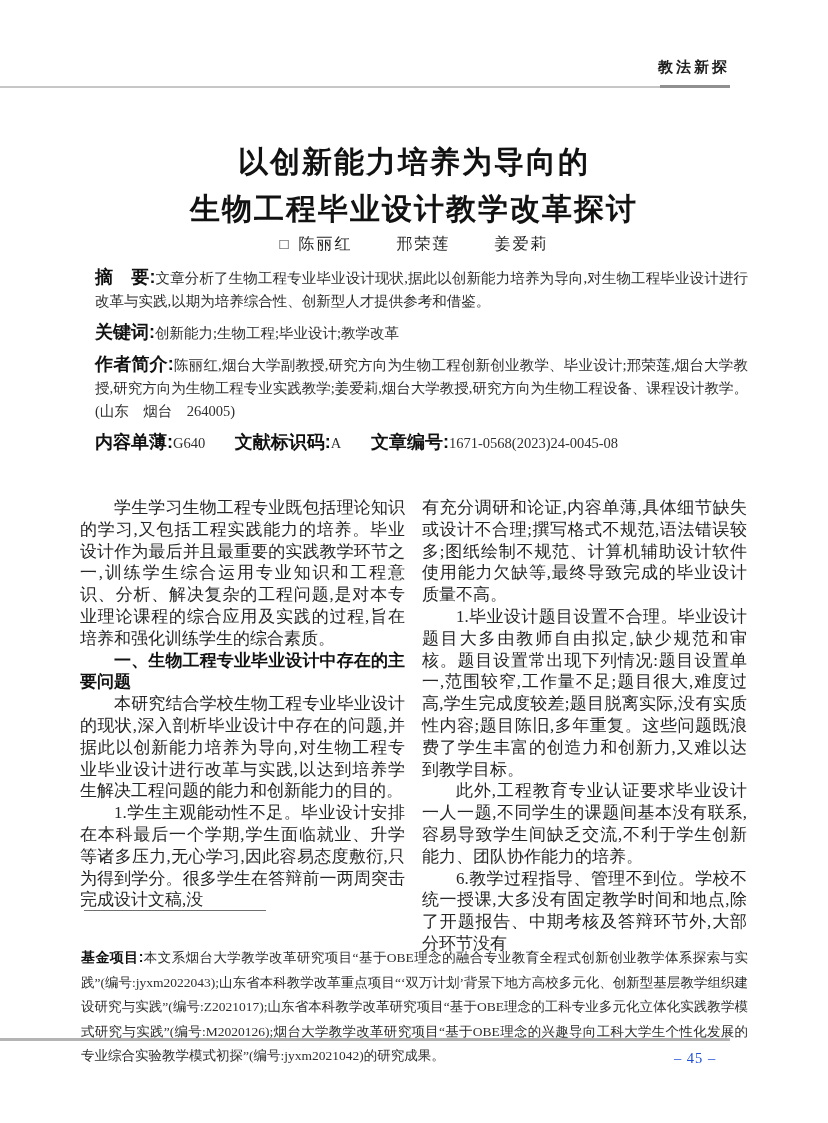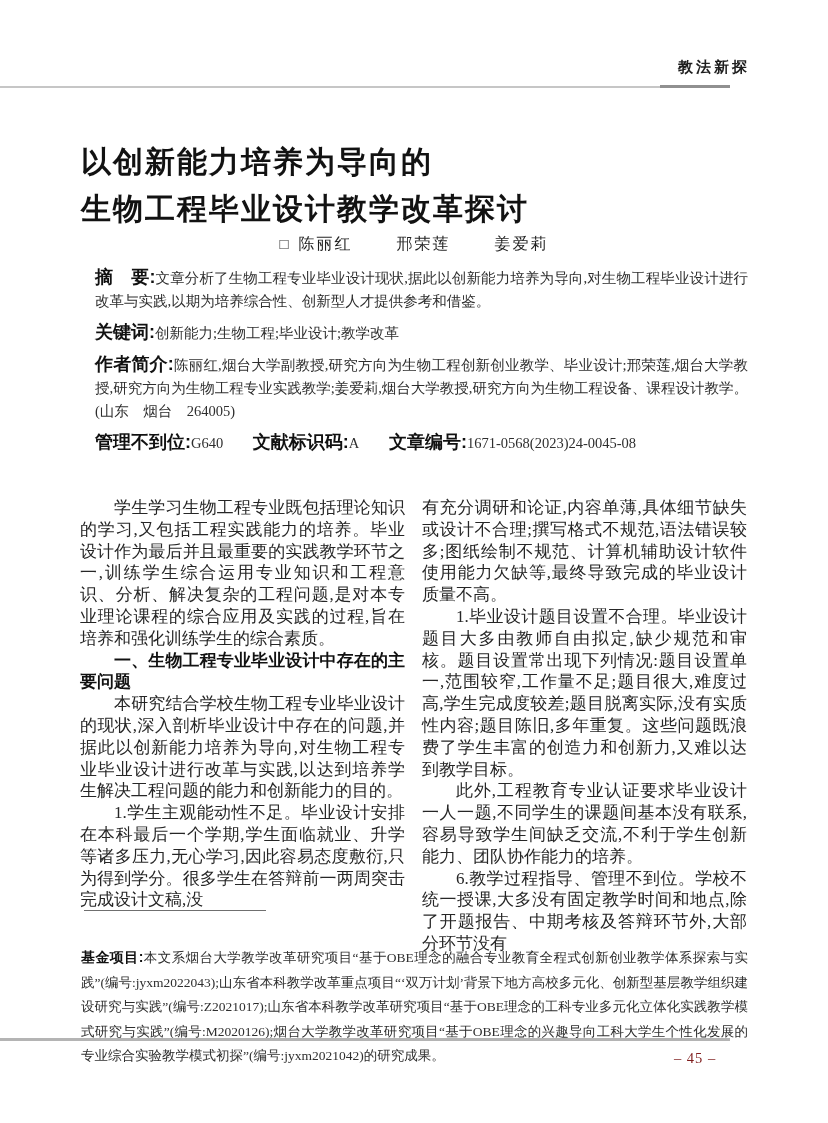--- a/index.html
+++ b/index.html
@@ -16,29 +16,30 @@
   
   .header-rule {
     position: absolute; top: 86px; left: 0; width: 730px; height: 2px;
     background: #c6c6c6;
   }
   .header-rule-dark {
     position: absolute; top: 85px; left: 660px; width: 70px; height: 3px;
     background: #909090;
   }
   .header-label {
-    position: absolute; top: 58px; left: 450px; width: 300px;
+    position: absolute; top: 58px; left: 430px; width: 300px;
     text-align: right;
     font-family: "Liberation Sans", "DejaVu Sans", sans-serif;
     font-weight: 700; font-size: 15px; letter-spacing: 3px; color: #1e1e1e;
   }
 
   
   .title-block {
     position: absolute; top: 138px; left: 81px; width: 666px;
+    text-align: center;
     font-weight: 700; font-size: 30px; line-height: 47px;
     letter-spacing: 2px; color: #121212;
   }
   .authors {
     position: absolute; top: 234px; left: 81px; width: 666px;
     display: flex; justify-content: center; align-items: center; gap: 44px;
     font-size: 16px; color: #1f1f1f; letter-spacing: 2px;
   }
   .author-marker { margin-right: 10px; font-size: 15px; color: #333; letter-spacing: 0; }
 
@@ -79,21 +80,21 @@
   }
   .footnote .meta-label { font-size: 14px; }
 
   
   .bottom-rule {
     position: absolute; top: 1038px; left: 0; width: 730px; height: 3px;
     background: #b4b4b4;
   }
   .page-number {
     position: absolute; top: 1050px; left: 640px; width: 110px;
-    text-align: center; font-size: 14.5px; letter-spacing: 1px; color: #7f1d1d;
+    text-align: center; font-size: 14.5px; letter-spacing: 1px; color: #1d4ed8;
   }
 </style>
 </head>
 <body>
 
 <div class="page">
 
   <div class="header-rule"></div>
   <div class="header-rule-dark"></div>
   <div class="header-label">教法新探</div>
@@ -107,21 +108,21 @@
     <span><span class="author-marker">□</span><span>陈丽红</span></span>
     <span>邢荣莲</span>
     <span>姜爱莉</span>
   </div>
 
   <div class="meta">
     <p class="meta-item"><span class="meta-label">摘　要:</span><span>文章分析了生物工程专业毕业设计现状,据此以创新能力培养为导向,对生物工程毕业设计进行改革与实践,以期为培养综合性、创新型人才提供参考和借鉴。</span></p>
     <p class="meta-item"><span class="meta-label">关键词:</span><span>创新能力;生物工程;毕业设计;教学改革</span></p>
     <p class="meta-item"><span class="meta-label">作者简介:</span><span>陈丽红,烟台大学副教授,研究方向为生物工程创新创业教学、毕业设计;邢荣莲,烟台大学教授,研究方向为生物工程专业实践教学;姜爱莉,烟台大学教授,研究方向为生物工程设备、课程设计教学。(山东　烟台　264005)</span></p>
     <p class="meta-item">
-      <span class="meta-pair"><span class="meta-label">管理不到位:</span><span>G640</span></span>
+      <span class="meta-pair"><span class="meta-label">内容单薄:</span><span>G640</span></span>
       <span class="meta-pair"><span class="meta-label">文献标识码:</span><span>A</span></span>
       <span class="meta-pair"><span class="meta-label">文章编号:</span><span>1671-0568(2023)24-0045-08</span></span>
     </p>
   </div>
 
   <div class="col col-left">
     <p class="indent">学生学习生物工程专业既包括理论知识的学习,又包括工程实践能力的培养。毕业设计作为最后并且最重要的实践教学环节之一,训练学生综合运用专业知识和工程意识、分析、解决复杂的工程问题,是对本专业理论课程的综合应用及实践的过程,旨在培养和强化训练学生的综合素质。</p>
     <p class="sec-heading">一、生物工程专业毕业设计中存在的主要问题</p>
     <p class="indent">本研究结合学校生物工程专业毕业设计的现状,深入剖析毕业设计中存在的问题,并据此以创新能力培养为导向,对生物工程专业毕业设计进行改革与实践,以达到培养学生解决工程问题的能力和创新能力的目的。</p>
     <p class="indent">1.学生主观能动性不足。毕业设计安排在本科最后一个学期,学生面临就业、升学等诸多压力,无心学习,因此容易态度敷衍,只为得到学分。很多学生在答辩前一两周突击完成设计文稿,没</p>

